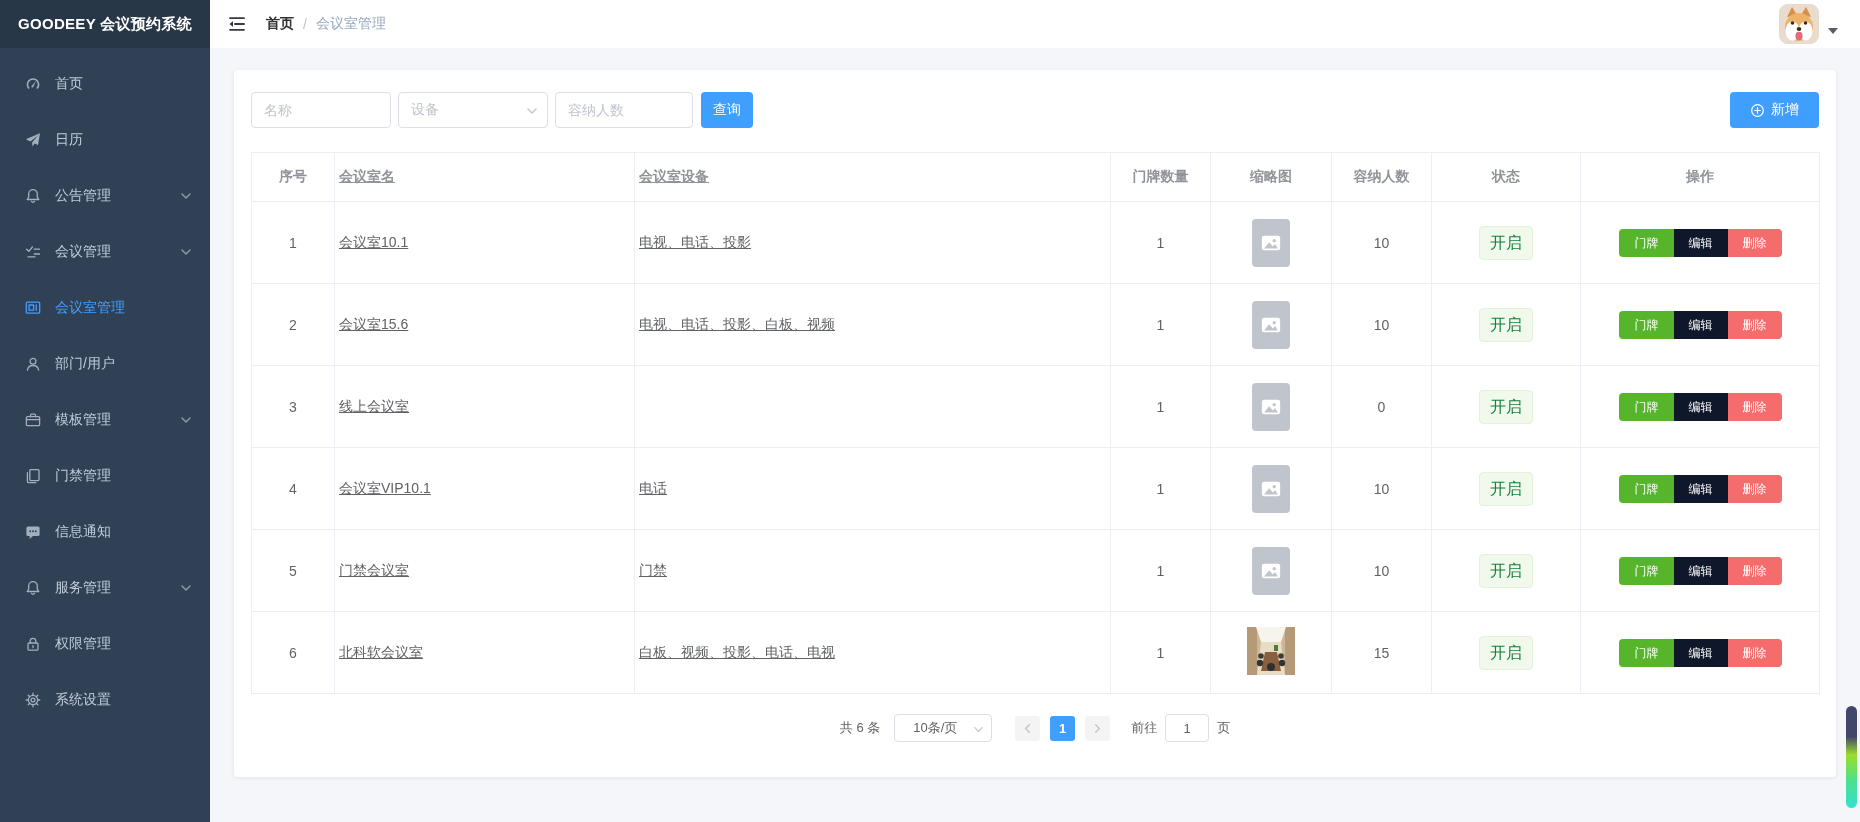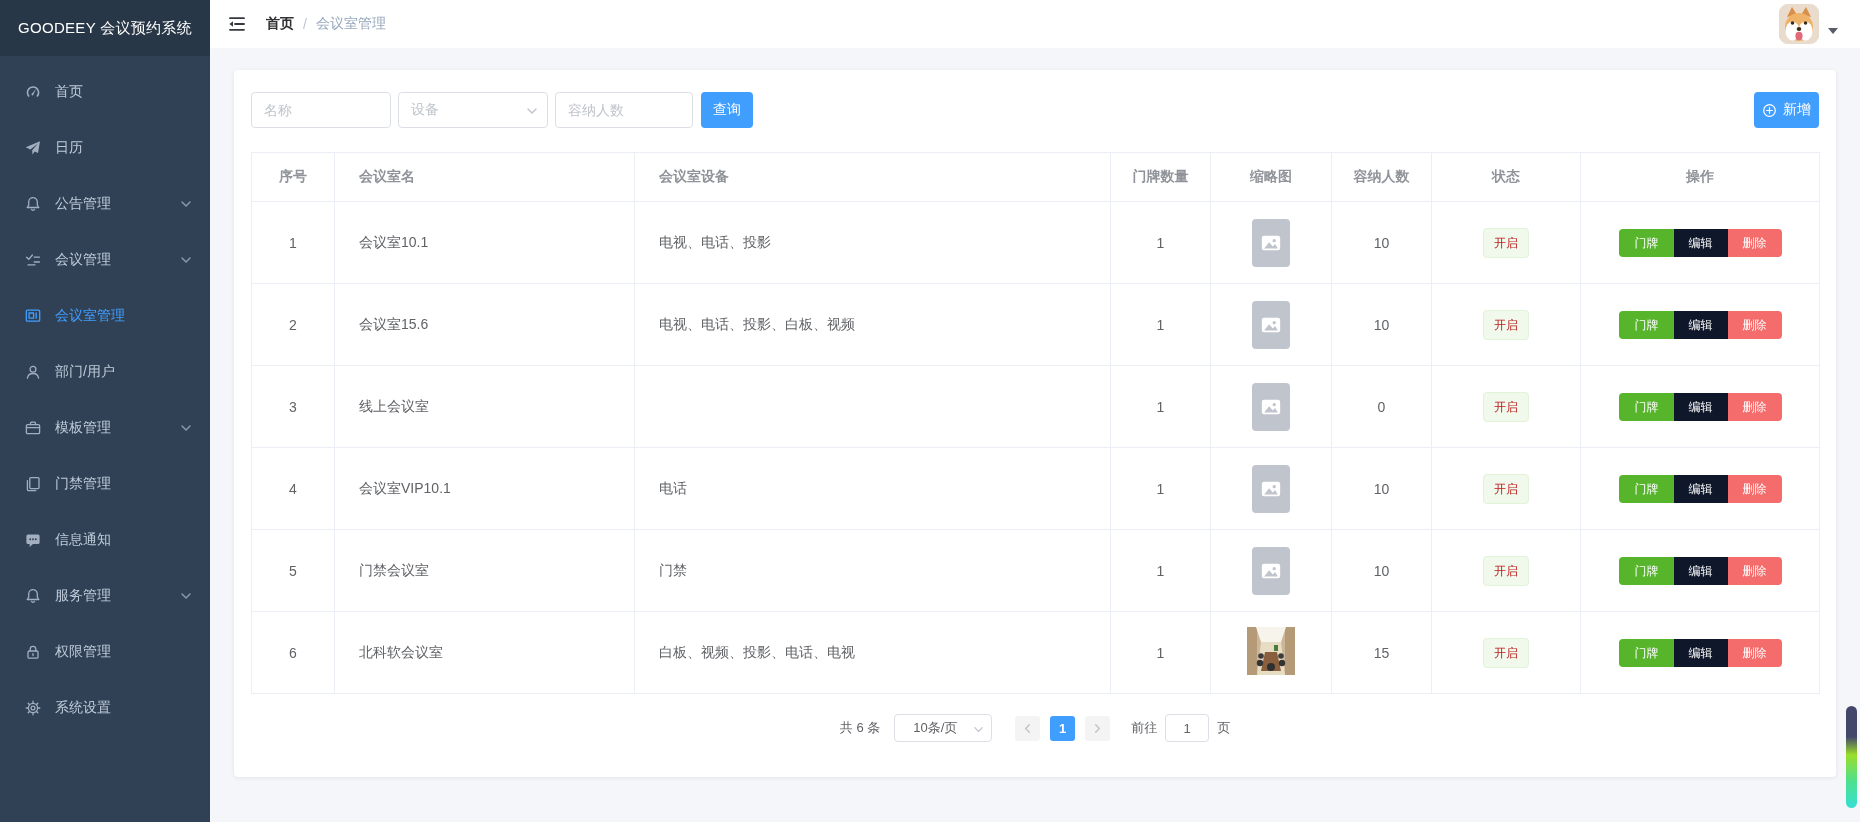--- a/index.html
+++ b/index.html
@@ -2,22 +2,22 @@
 <html><head>
 <meta charset="utf-8">
 <style>
   * { margin:0; padding:0; box-sizing:border-box; }
   html,body { background:#f5f6fa; }
   body { font-family:"Liberation Sans","DejaVu Sans",sans-serif; }
   .app { position:relative; width:1860px; height:822px; background:#f5f6fa; overflow:hidden; }
 
   
   .sidebar { position:absolute; left:0; top:0; width:210px; height:822px; background:#304156; z-index:3; }
-  .logo { height:56px; background:#283747; color:#ffffff; display:flex; align-items:center; justify-content:center;
-          font-size:15px; font-weight:normal; letter-spacing:.3px; }
+  .logo { height:48px; background:#283747; color:#ffffff; display:flex; align-items:center; justify-content:center;
+          font-size:15px; font-weight:bold; letter-spacing:.3px; }
   .menu { padding-top:8px; }
   .menu-item { height:56px; display:flex; align-items:center; padding:0 18px 0 24px; color:#bfcbd9; font-size:14px; cursor:pointer; }
   .mi-icon { width:18px; height:18px; margin-right:13px; color:#a3aebf; flex:0 0 auto; }
   .mi-icon svg { width:18px; height:18px; display:block; }
   .mi-label { flex:1; white-space:nowrap; }
   .mi-chevron { width:12px; height:12px; color:#8d97a5; }
   .mi-chevron svg { width:12px; height:12px; display:block; }
   .menu-item.active { color:#409eff; }
   .menu-item.active .mi-icon { color:#409eff; }
 
@@ -44,40 +44,40 @@
              color:#606266; outline:none; background:#fff; }
   .f-input::placeholder { color:#c0c4cc; }
   .f-gap { width:7px; flex:0 0 auto; }
   .f-select { position:relative; width:150px; height:36px; border:1px solid #dcdfe6; border-radius:4px; background:#fff;
               display:flex; align-items:center; padding:0 28px 0 12px; font-size:14px; color:#c0c4cc; cursor:pointer; }
   .f-select .sel-caret { position:absolute; right:9px; top:12px; width:12px; height:12px; color:#c0c4cc; }
   .f-select .sel-caret svg { width:12px; height:12px; display:block; }
   .f-capacity { width:138px; }
   .btn-primary { background:#409eff; color:#fff; border:none; border-radius:4px; height:36px; font-size:14px; cursor:pointer; }
   .search-btn { width:52px; margin-left:8px; }
-  .add-btn { margin-left:auto; width:65px; display:flex; align-items:center; justify-content:center; gap:6px; }
+  .add-btn { margin-left:auto; width:89px; display:flex; align-items:center; justify-content:center; gap:6px; }
   .plus-icon { width:15px; height:15px; }
   .plus-icon svg { width:15px; height:15px; display:block; }
 
   
   .table-wrap { margin-top:24px; }
   table { border-collapse:collapse; table-layout:fixed; width:1568px; }
   col.c0{width:83px;} col.c1{width:300px;} col.c2{width:476px;} col.c3{width:100px;}
   col.c4{width:121px;} col.c5{width:100px;} col.c6{width:149px;} col.c7{width:239px;}
   th, td { border:1px solid #ebeef5; background:#fff; }
   th { height:49px; font-size:14px; color:#909399; font-weight:bold; text-align:center; }
   td { height:82px; font-size:14px; color:#606266; text-align:center; vertical-align:middle; }
-  th.al, td.al { text-align:left; padding-left:24px; }
+  th.al, td.al { text-align:left; padding-left:4px;text-decoration:underline; }
 
   .thumb-ph { width:38px; height:48px; background:#c0c4cc; border-radius:4px; display:inline-flex; align-items:center; justify-content:center; }
   .thumb-ph svg { display:block; }
   .thumb-photo { width:48px; height:48px; display:inline-block; }
   .thumb-photo svg { display:block; }
 
-  .status-badge { display:inline-block; background:#f0f9eb; border:1px solid #e1f3d8; color:#b91c1c; font-size:12px;
+  .status-badge { display:inline-block; background:#f0f9eb; border:1px solid #e1f3d8; color:#15803d; font-size:16px;
                   line-height:1; padding:8px 10px; border-radius:4px; }
 
   .action-group { display:inline-flex; }
   .action-btn { border:none; color:#fff; font-size:12px; line-height:1; padding:8px 15px; cursor:pointer; white-space:nowrap; }
   .action-btn:first-child { border-radius:4px 0 0 4px; }
   .action-btn:last-child { border-radius:0 4px 4px 0; }
   .btn-doorplate { background:#57b52c;padding-left:16px; }
   .btn-edit { background:#0f172a; }
   .btn-delete { background:#f56c6c;text-align:center; }
 

